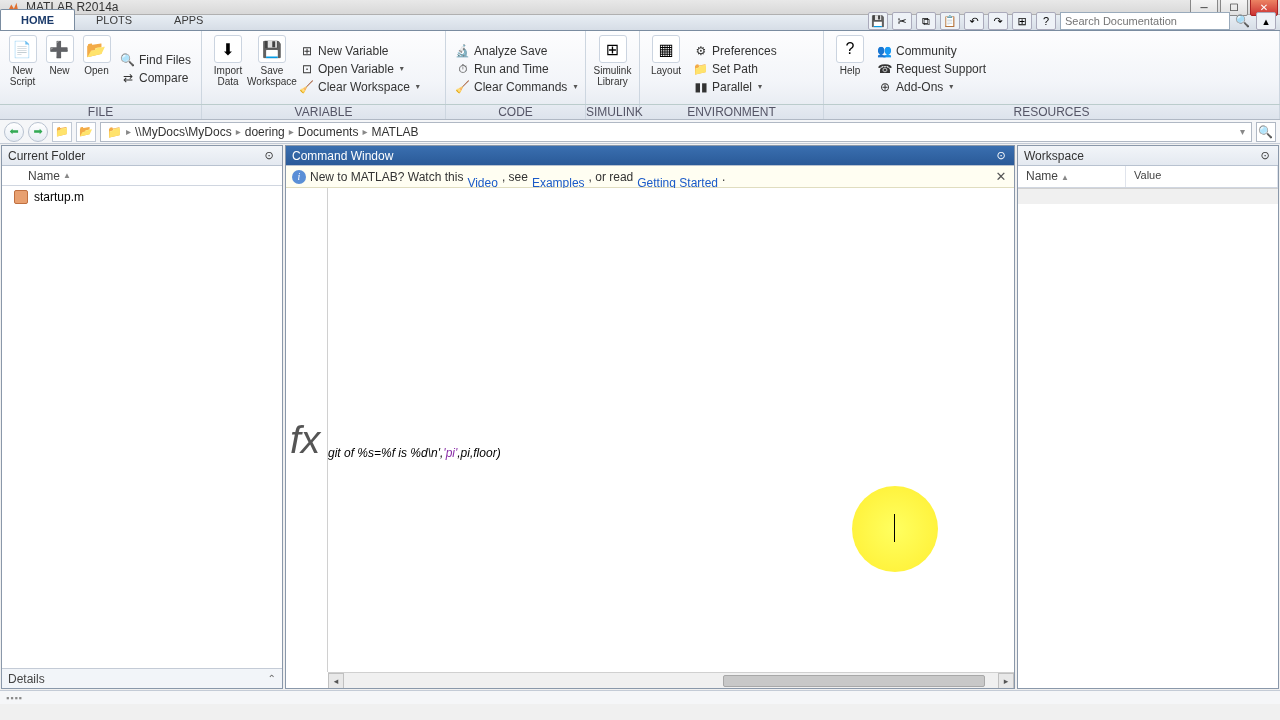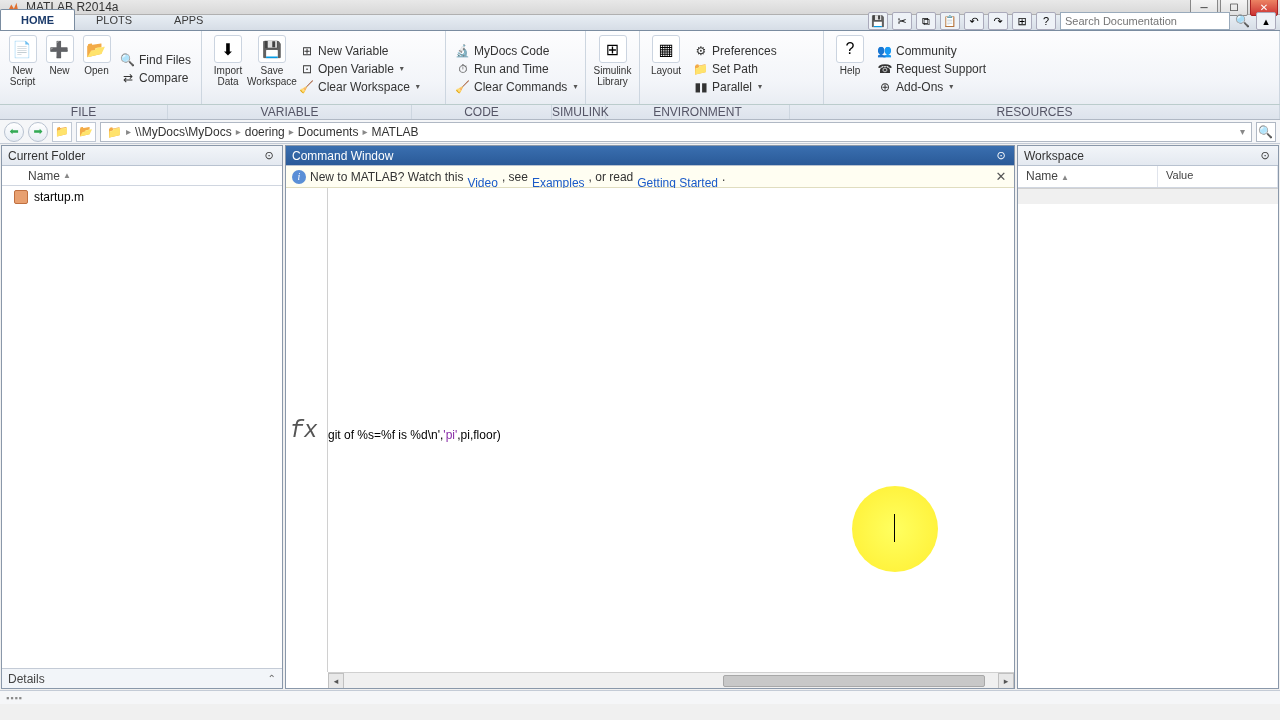--- a/index.html
+++ b/index.html
@@ -65,22 +65,22 @@
 .details .chev { margin-left:auto;font-size:10px;color:#666; }
 
 
 .cmdwin { flex: 1; margin: 1px; position: relative; }
 .banner { height: 22px; background: #fffef2; border-bottom: 1px solid #e0ddc0; display: flex; align-items: center; padding: 0 6px; font-size: 12px; color: #333; gap: 4px; }
 .banner .info { width:14px;height:14px;border-radius:7px;background:#5a8fd6;color:#fff;display:flex;align-items:center;justify-content:center;font-size:10px;font-style:italic;font-family:serif; }
 .banner a { color: #1a5ac8; text-decoration: underline; margin-top: 13px; }
 .banner .bx { margin-left:auto; width:14px;height:14px;display:flex;align-items:center;justify-content:center;font-size:13px;color:#555; }
 .cmdbody { flex: 1; position: relative; background: #fff; overflow: hidden; }
 .gutter { position:absolute; left:0; top:0; bottom:16px; width:42px; border-right: 1px solid #d0d0d0; }
-.fx { position:absolute; left:4px; top:230px; font-family: Liberation Mono, monospace; font-style: italic; font-size: 23px; color: #555; }
-.cmdtext { position:absolute; left:42px; top:228px; font-family: "Courier New", monospace; font-size: 28px; color: #000; white-space: pre; }
+.fx { position:absolute; left:4px; top:230px; font-family: Liberation Sans, sans-serif; font-style: italic; font-size: 39px; color: #555; }
+.cmdtext { position:absolute; left:42px; top:246px; font-family: "Courier New", monospace; font-size: 28px; color: #000; white-space: pre; font-style: italic; }
 .cmdtext .str { color: #8a2ea8; }
 .highlight { position:absolute; width:86px; height:86px; border-radius:50%; background: radial-gradient(#ffff60,#ffee30); left:566px; top:298px; }
 .cursor { position:absolute; left:608px; top:326px; width:1px; height:28px; background:#000; }
 .hscroll { position:absolute; left:42px; right:0; bottom:0; height:16px; background:#f0f0f0; border-top:1px solid #d0d0d0; }
 .hscroll .track { position:absolute; left:16px; right:16px; top:0; bottom:0; }
 .hscroll .thumb { position:absolute; top:2px; height:12px; background:#c8c8c8; border:1px solid #a8a8a8; border-radius:2px; }
 .hscroll .ar { position:absolute; top:0; width:16px; height:16px; display:flex;align-items:center;justify-content:center;font-size:9px;color:#555;background:#e8e8e8;border:1px solid #c0c0c0; }
 
 
 .wspace { width: 262px; margin: 1px; }
@@ -187,21 +187,21 @@
             <span class="dd">▾</span>
           </div>
     </div>
   </div>
     </div>
   <div class="rgroup" style="width:140px">
       <div class="row">
     <div class="smallcol">
       <div class="smallbtn">
             <span class="sico">🔬</span>
-            <span>MyDocs Code</span>
+            <span>Analyze Save</span>
           </div>
       <div class="smallbtn">
             <span class="sico">⏱</span>
             <span>Run and Time</span>
           </div>
       <div class="smallbtn">
             <span class="sico">🧹</span>
             <span>Clear Commands</span>
             <span class="dd">▾</span>
           </div>
@@ -259,21 +259,21 @@
             <span class="sico">⊕</span>
             <span>Add-Ons</span>
             <span class="dd">▾</span>
           </div>
     </div>
   </div>
     </div>
 </div>
 
 <div class="grouplabels">
-  <div style="width:168px">FILE</div>
+  <div style="width:202px">FILE</div>
   <div style="width:244px">VARIABLE</div>
   <div style="width:140px">CODE</div>
   <div style="width:54px">SIMULINK</div>
   <div style="width:184px">ENVIRONMENT</div>
   <div style="flex:1">RESOURCES</div>
 </div>
 
 <div class="addr">
   <div class="navbtn">⬅</div>
   <div class="navbtn">➡</div>
@@ -352,21 +352,21 @@
     </div>
   </div>
 
   <div class="panel wspace">
     <div class="phead">
       <span>Workspace</span>
         <span class="flex"></span>
       <span class="pbtn">⊙</span>
     </div>
     <div class="wshead">
-      <div class="col" style="width:140px"><span>Name</span><span class="asc">▲</span></div>
+      <div class="col" style="width:108px"><span>Name</span><span class="asc">▲</span></div>
       <div class="col" style="flex:1">Value</div>
     </div>
     <div class="whscroll"></div>
   </div>
 
 </div>
 
 <div class="status">
   <span class="grip">▪▪▪▪</span>
 </div>

